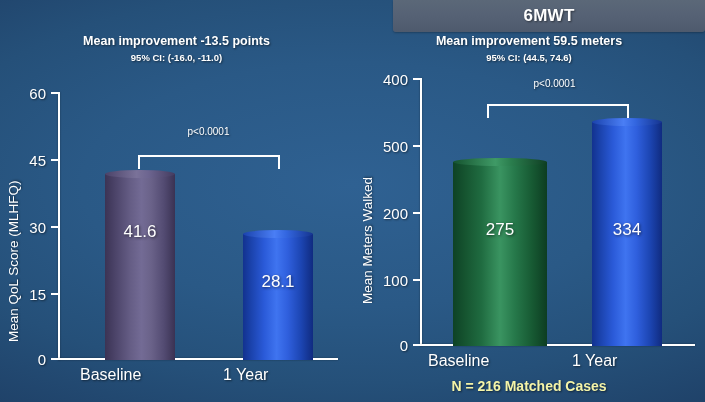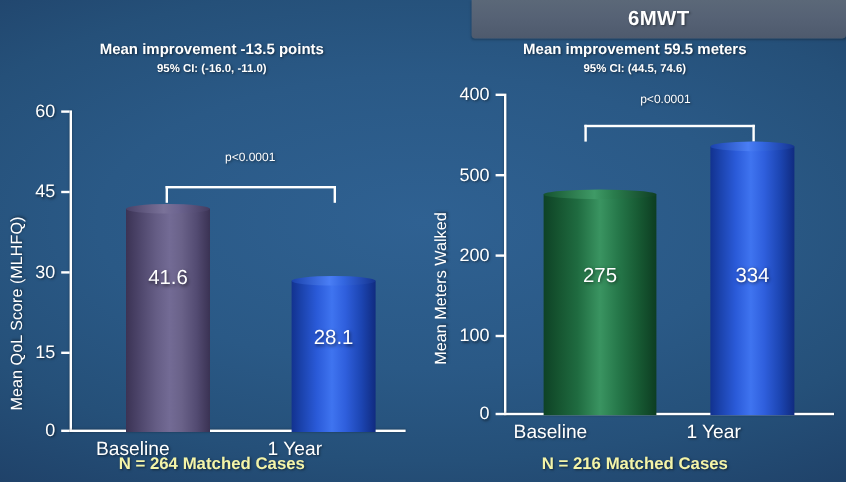--- a/index.html
+++ b/index.html
@@ -238,21 +238,20 @@
       <div class="bar" style="left:185px; width:70px; height:126px;">
         <div class="bar-body bar-blue"></div>
         <div class="bar-cap cap-blue"></div>
         <div class="bar-value" style="top:38px;">28.1</div>
       </div>
 
       <div class="cat-label" style="left:22px; top:274px; width:120px;">Baseline</div>
       <div class="cat-label" style="left:165px; top:274px; width:110px;">1 Year</div>
     </div>
 
-    <div class="footnote" style="left:0px; top:378px; width:353px;">N = 264 Matched Cases</div>
   </div>
 
   <div class="panel" id="panel-right">
 
     <div class="subtitle" id="sub-right">Mean improvement 59.5 meters</div>
     <div class="ci" id="ci-right">95% CI: (44.5, 74.6)</div>
 
     <div class="plot" style="left:67px; top:78px; width:275px; height:268px;">
 
       <div class="axis-line-y" style="left:0px; top:0px; height:268px;"></div>

